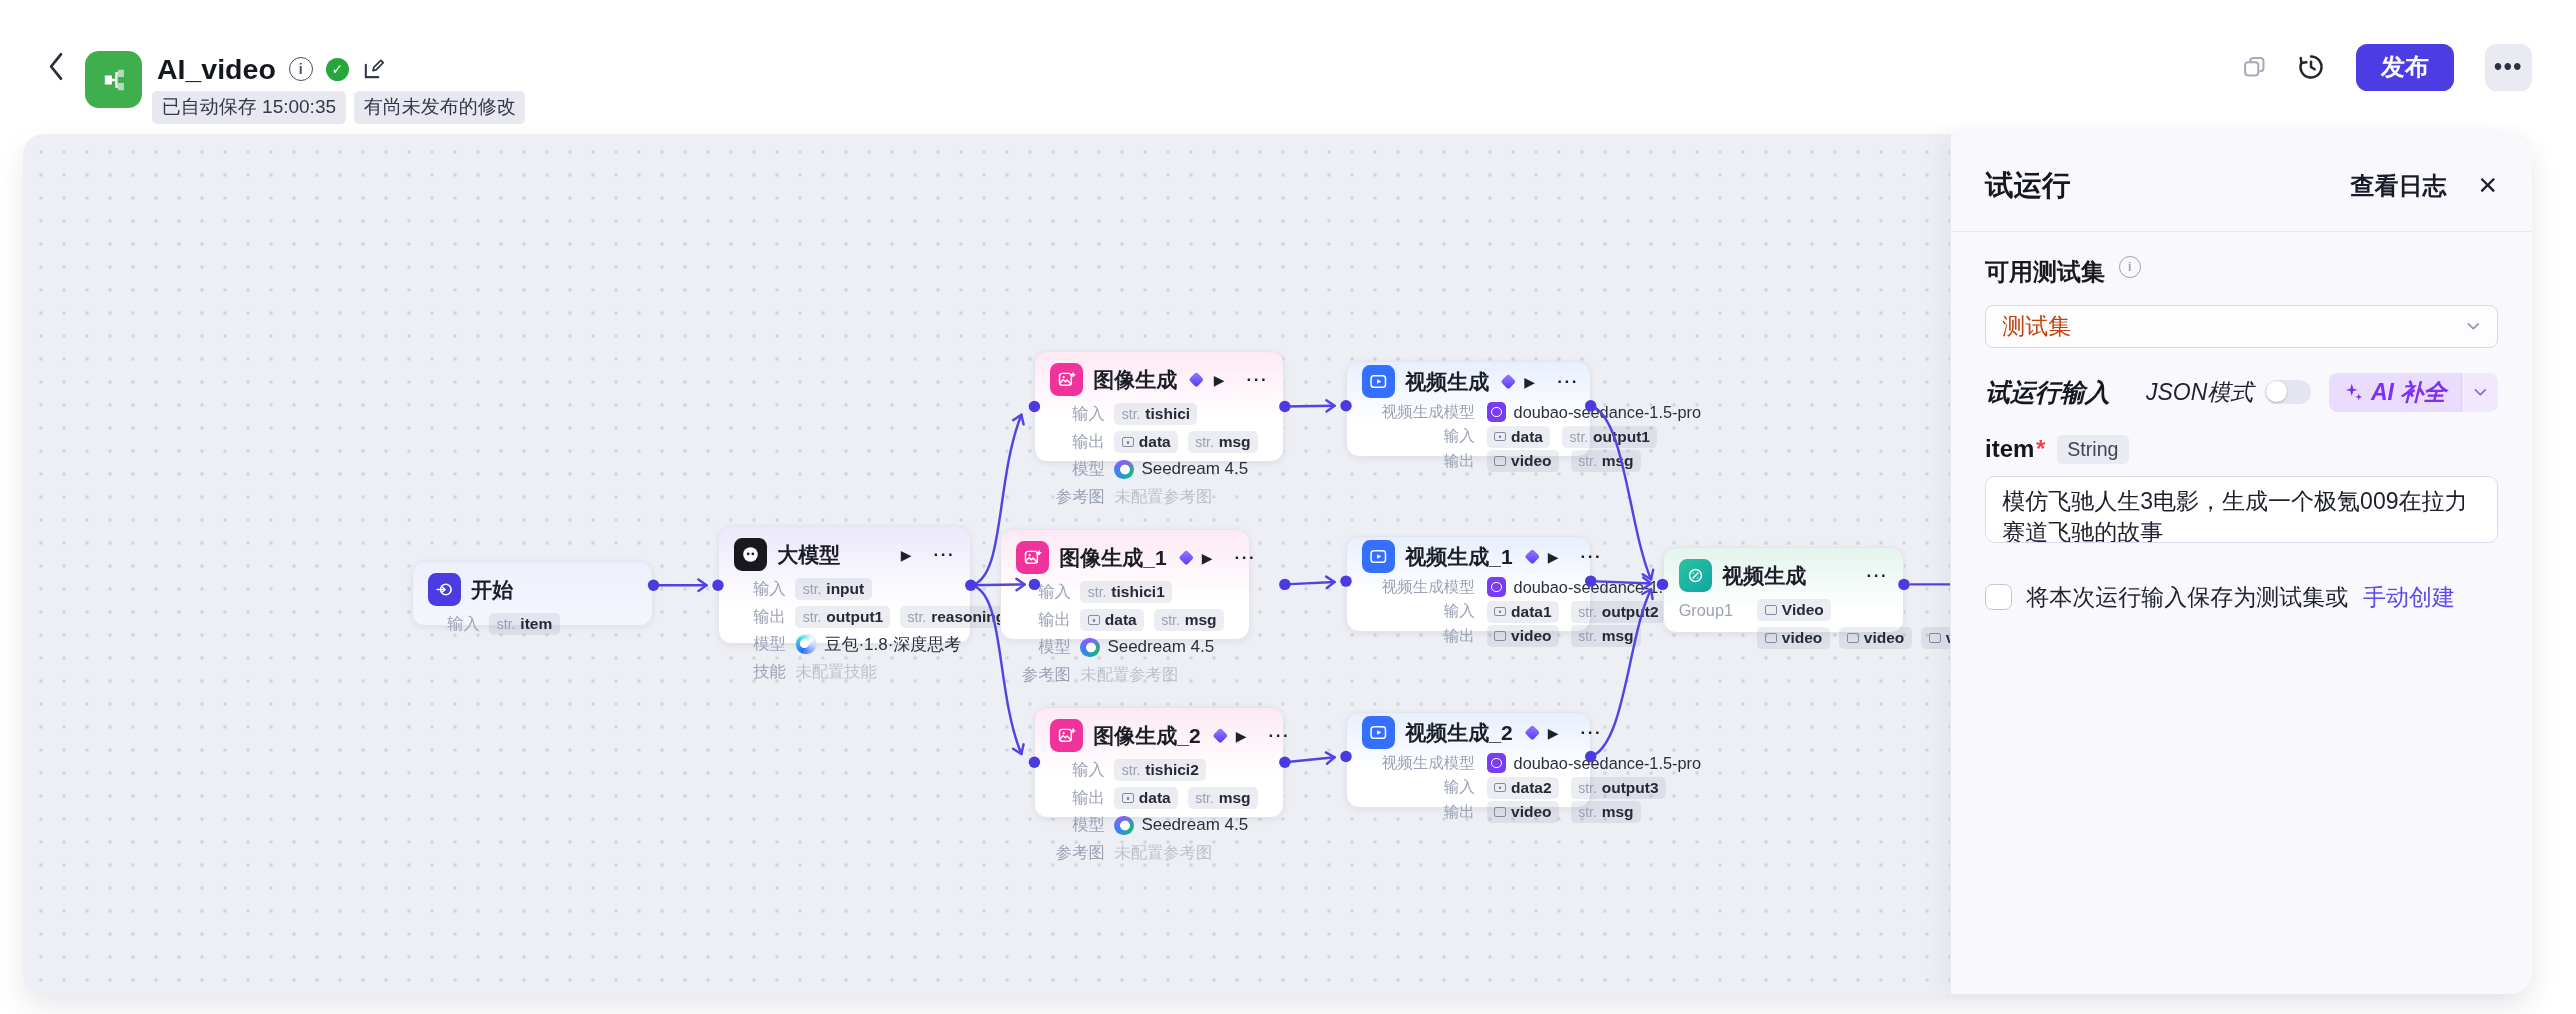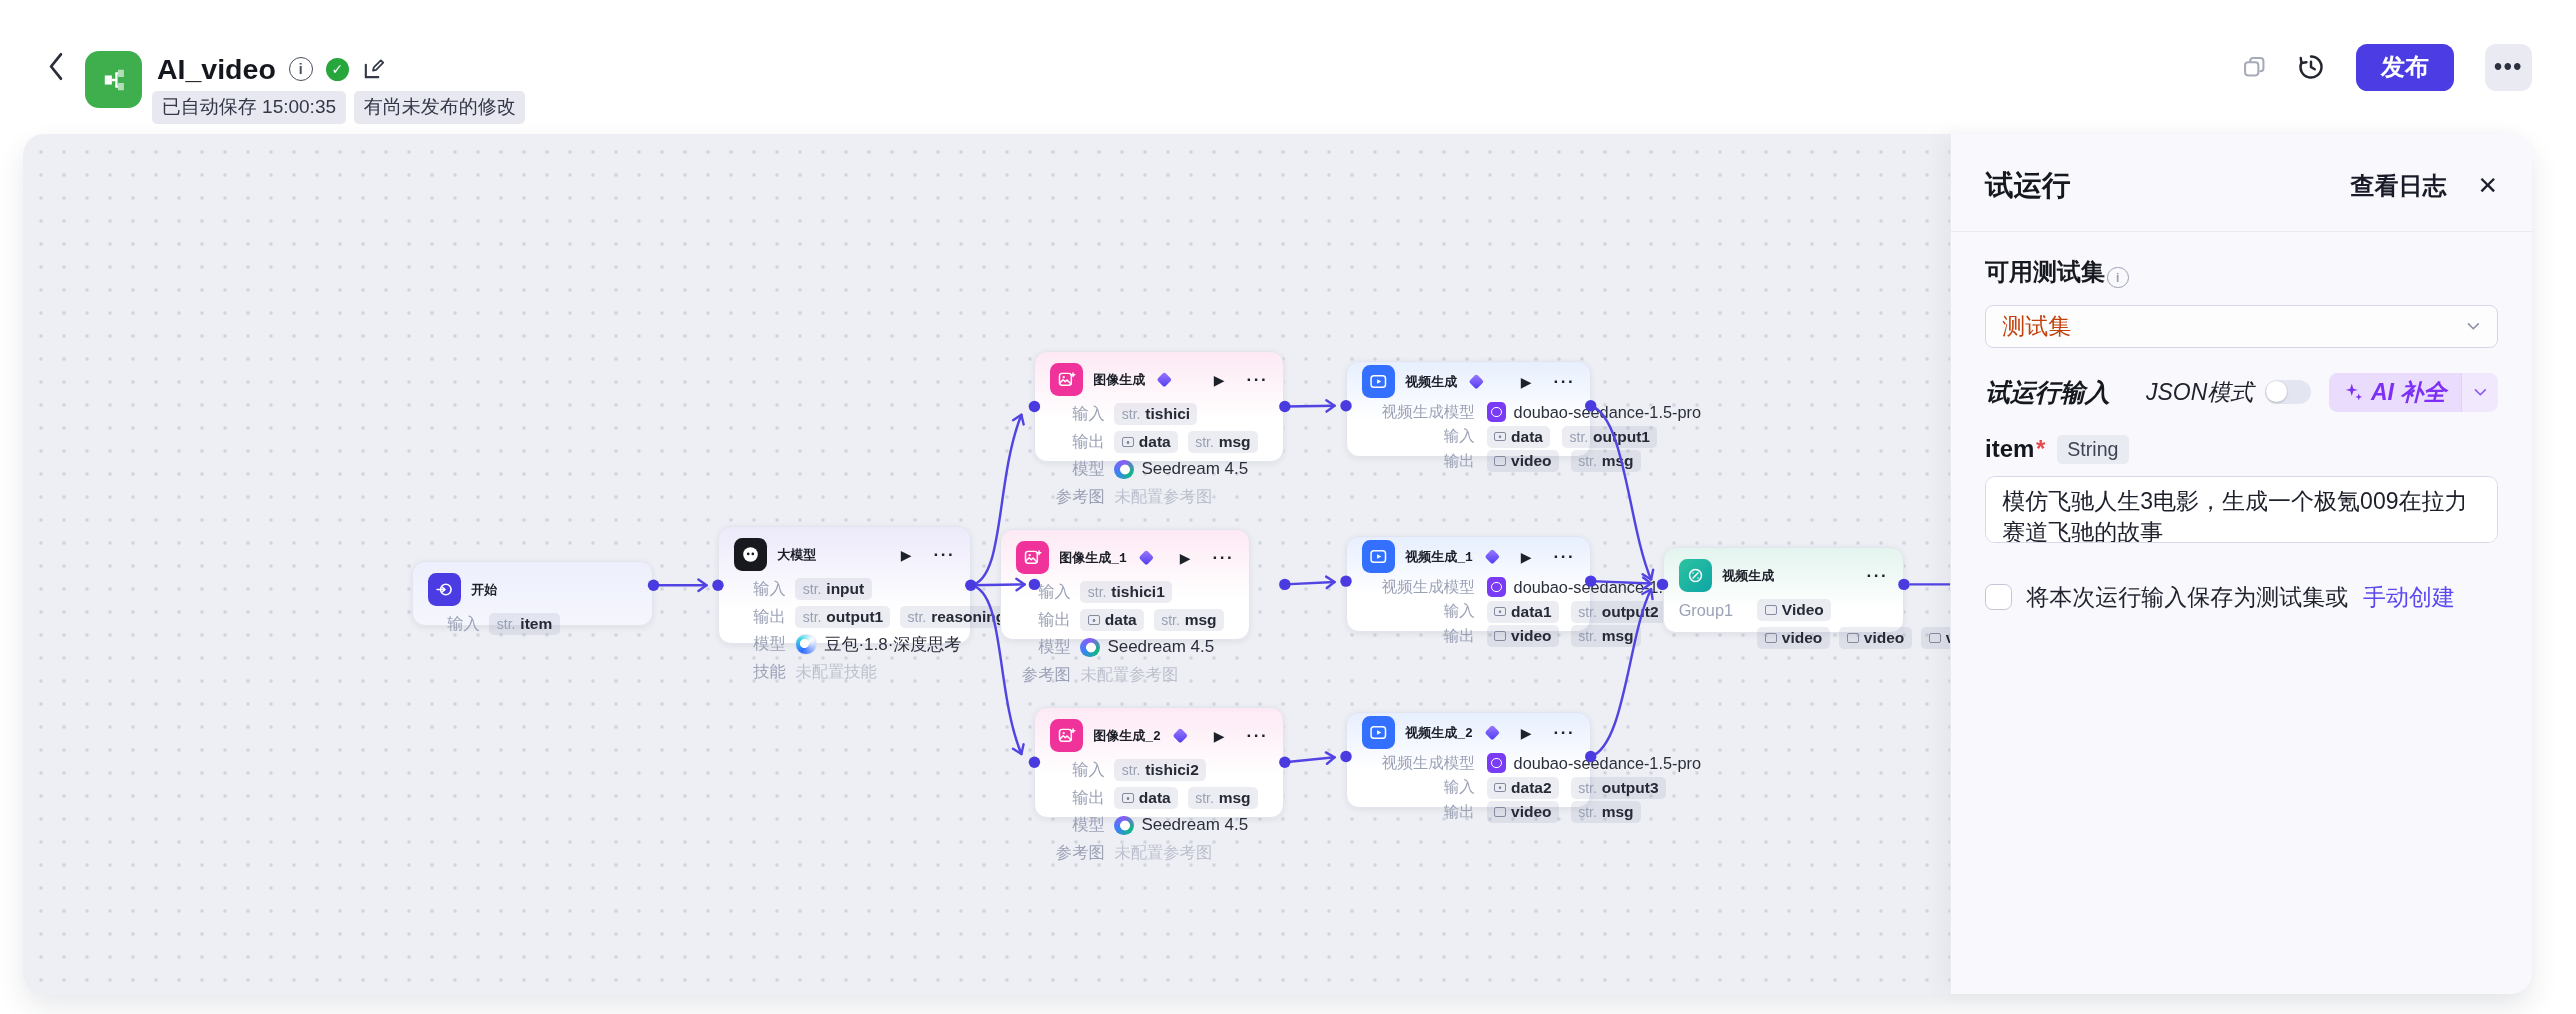--- a/index.html
+++ b/index.html
@@ -32,21 +32,21 @@
   
   .node{position:absolute;z-index:2;background:#fff;border:0.8px solid #e3e5ee;border-radius:13px;box-shadow:0 1.6px 6.5px rgba(28,32,58,.07);box-sizing:border-box;}
   .tint-start{background:linear-gradient(180deg,#edeffc 0%,#f5f6fd 100%);}
   .tint-llm{background:linear-gradient(180deg,#ece9fa 0%,#ffffff 72%);}
   .tint-img{background:linear-gradient(180deg,#fde9f4 0%,#ffffff 62%);}
   .tint-vid{background:linear-gradient(180deg,#e7effe 0%,#ffffff 62%);}
   .tint-agg{background:linear-gradient(180deg,#e3f4ee 0%,#ffffff 72%);}
   .nhead{display:flex;align-items:center;gap:10.6px;padding:10.6px 14.7px 0 14.7px;height:34px;}
   .compact .nhead{padding-top:4px;height:31px;}
   .nicon{width:33px;height:33px;border-radius:8.2px;flex:none;display:flex;align-items:center;justify-content:center;}
-  .ntitle{font-size:13px;font-weight:bold;color:#1b1e27;white-space:nowrap;font-family:Liberation Mono, monospace;}
+  .ntitle{font-size:21px;font-weight:bold;color:#1b1e27;white-space:nowrap;}
   .diamond{width:10.6px;height:10.6px;border-radius:2.4px;background:linear-gradient(135deg,#9d7bff,#4f3cf0);transform:rotate(45deg);margin-left:3.3px;flex:none;}
   .play{margin-left:auto;font-size:14px;color:#1d2129;cursor:pointer;}
   .morebtn{font-size:17px;font-weight:bold;color:#1d2129;letter-spacing:1.6px;cursor:pointer;margin-left:11.4px;}
   .morebtn.solo{margin-left:auto;}
   .nrows{display:flex;flex-direction:column;gap:5.7px;padding:6.5px 14.7px 0 14.7px;}
   .compact .nrows{gap:4.1px;padding-top:4.9px;}
   .nrow{display:flex;align-items:center;gap:9.8px;height:22px;}
   .compact .nrow{height:20.4px;gap:12px;}
   .nlabel{color:#9ca2b6;font-size:16.3px;text-align:right;flex:none;white-space:nowrap;}
   .compact .nlabel{font-size:15.5px;}
@@ -64,21 +64,21 @@
   .logo-seedance::after{content:"";width:8.2px;height:8.2px;border:1.6px solid #fff;border-radius:50%;}
 
   
   .panel{position:absolute;left:1950px;top:134px;width:582px;height:860px;z-index:5;background:#f9f9fd;
     border-left:0.8px solid #e9e9f1;border-radius:0 21px 21px 0;box-sizing:border-box;padding:0 34px;box-shadow:-8.2px 0 21px rgba(30,35,60,.04);}
   .p-titlerow{display:flex;align-items:center;margin-top:33px;}
   .p-title{font-size:28.5px;font-weight:bold;color:#15181f;}
   .p-viewlogs{margin-left:auto;font-size:24px;font-weight:bold;color:#191c28;cursor:pointer;}
   .p-close{margin-left:31px;font-size:24.5px;color:#1c1f2b;cursor:pointer;line-height:1;}
   .p-div{height:0.8px;background:#eaeaf2;margin:26px -34px 0 -34px;}
-  .p-seclabel{margin-top:24.5px;display:flex;align-items:flex-end;gap:2px;font-size:24px;font-weight:bold;color:#16191f;}
+  .p-seclabel{margin-top:24.5px;display:flex;align-items:flex-start;gap:14px;font-size:24px;font-weight:bold;color:#16191f;}
   .i-gray{width:19.6px;height:19.6px;border:1.6px solid #9ba0b0;border-radius:50%;display:flex;align-items:center;justify-content:center;font-size:12.2px;color:#9ba0b0;font-weight:bold;}
   .p-select{margin-top:16.3px;height:41px;border:1.3px solid #d7d5ea;border-radius:8.2px;background:#fdfdfe;display:flex;align-items:center;padding:0 16.3px;cursor:pointer;}
   .p-placeholder{font-size:23px;color:#c2410c;}
   .chev{margin-left:auto;width:14.7px;height:14.7px;flex:none;}
   .p-inputrow{margin-top:25px;display:flex;align-items:center;font-style:italic;}
   .p-inputlabel{font-size:25px;font-weight:bold;color:#15181f;}
   .p-jsonlabel{margin-left:auto;font-size:23px;color:#20232e;}
   .toggle{margin-left:11.4px;width:46px;height:24.5px;border-radius:12.2px;background:#e3e5f1;position:relative;cursor:pointer;flex:none;}
   .toggle .knob{position:absolute;left:1.6px;top:1.6px;width:21px;height:21px;border-radius:50%;background:#fff;box-shadow:0 0.8px 2.4px rgba(0,0,0,.25);}
   .ai-split{margin-left:18px;display:flex;border-radius:8.2px;overflow:hidden;flex:none;cursor:pointer;}

